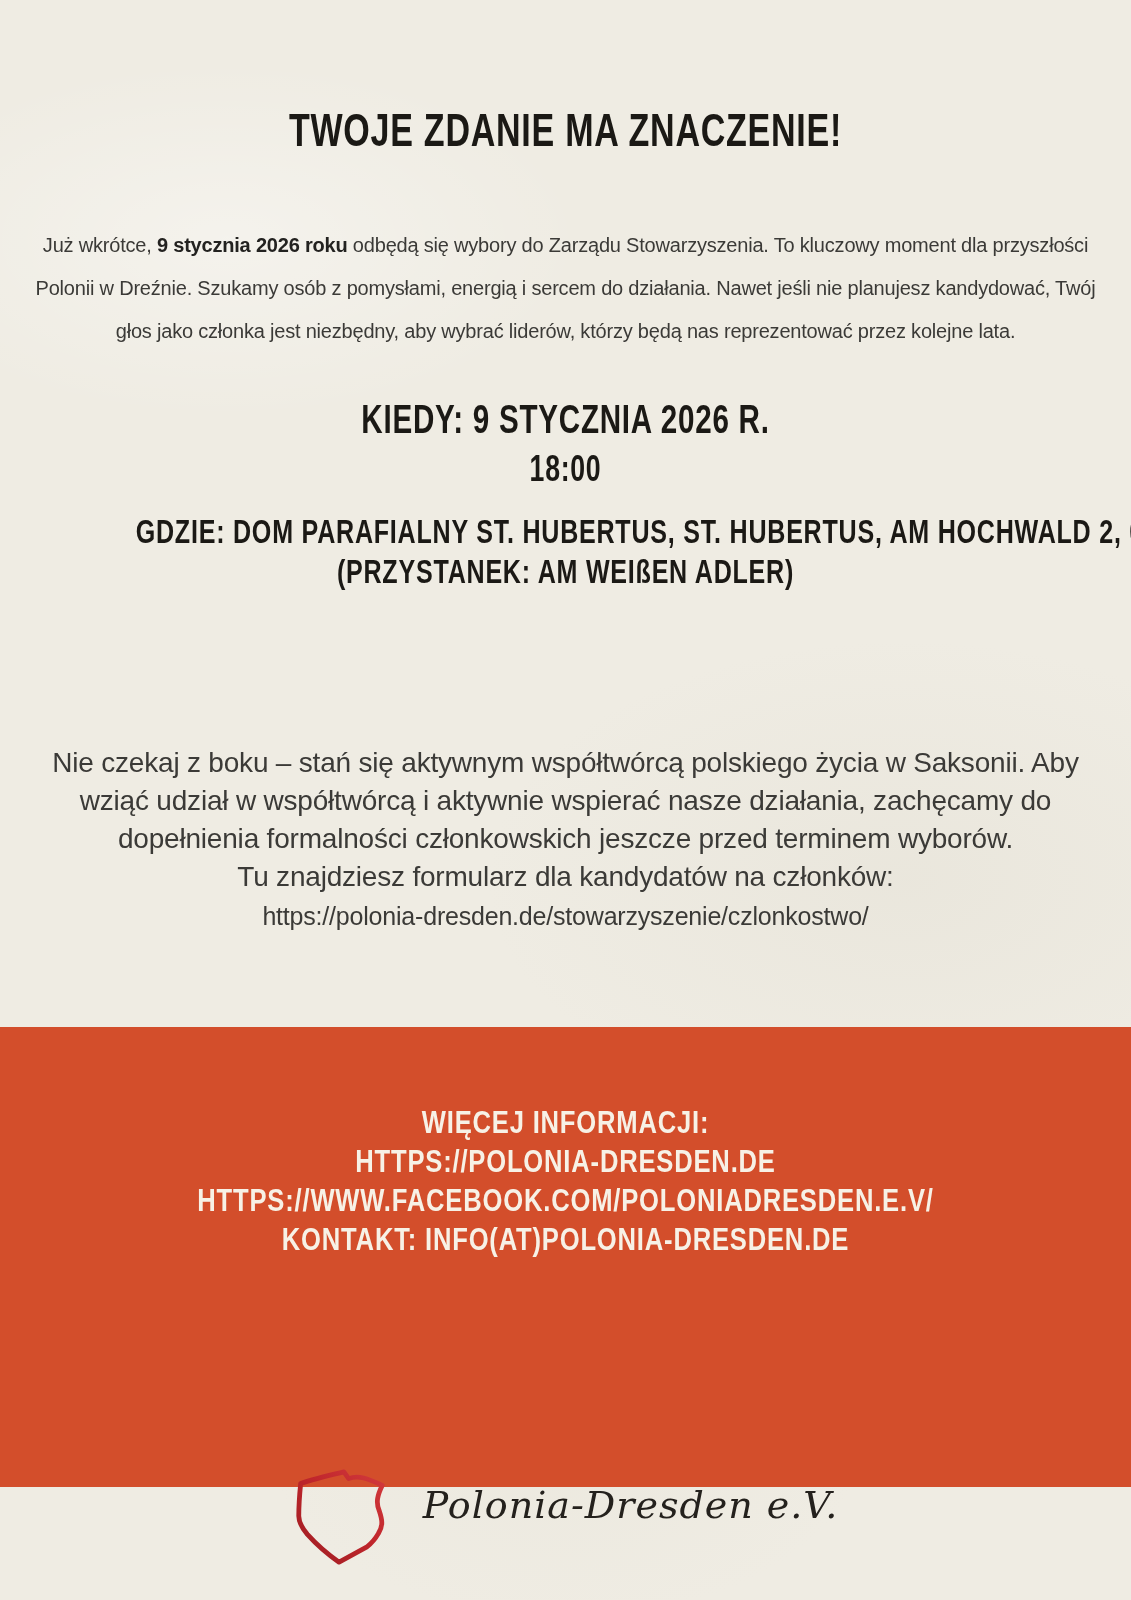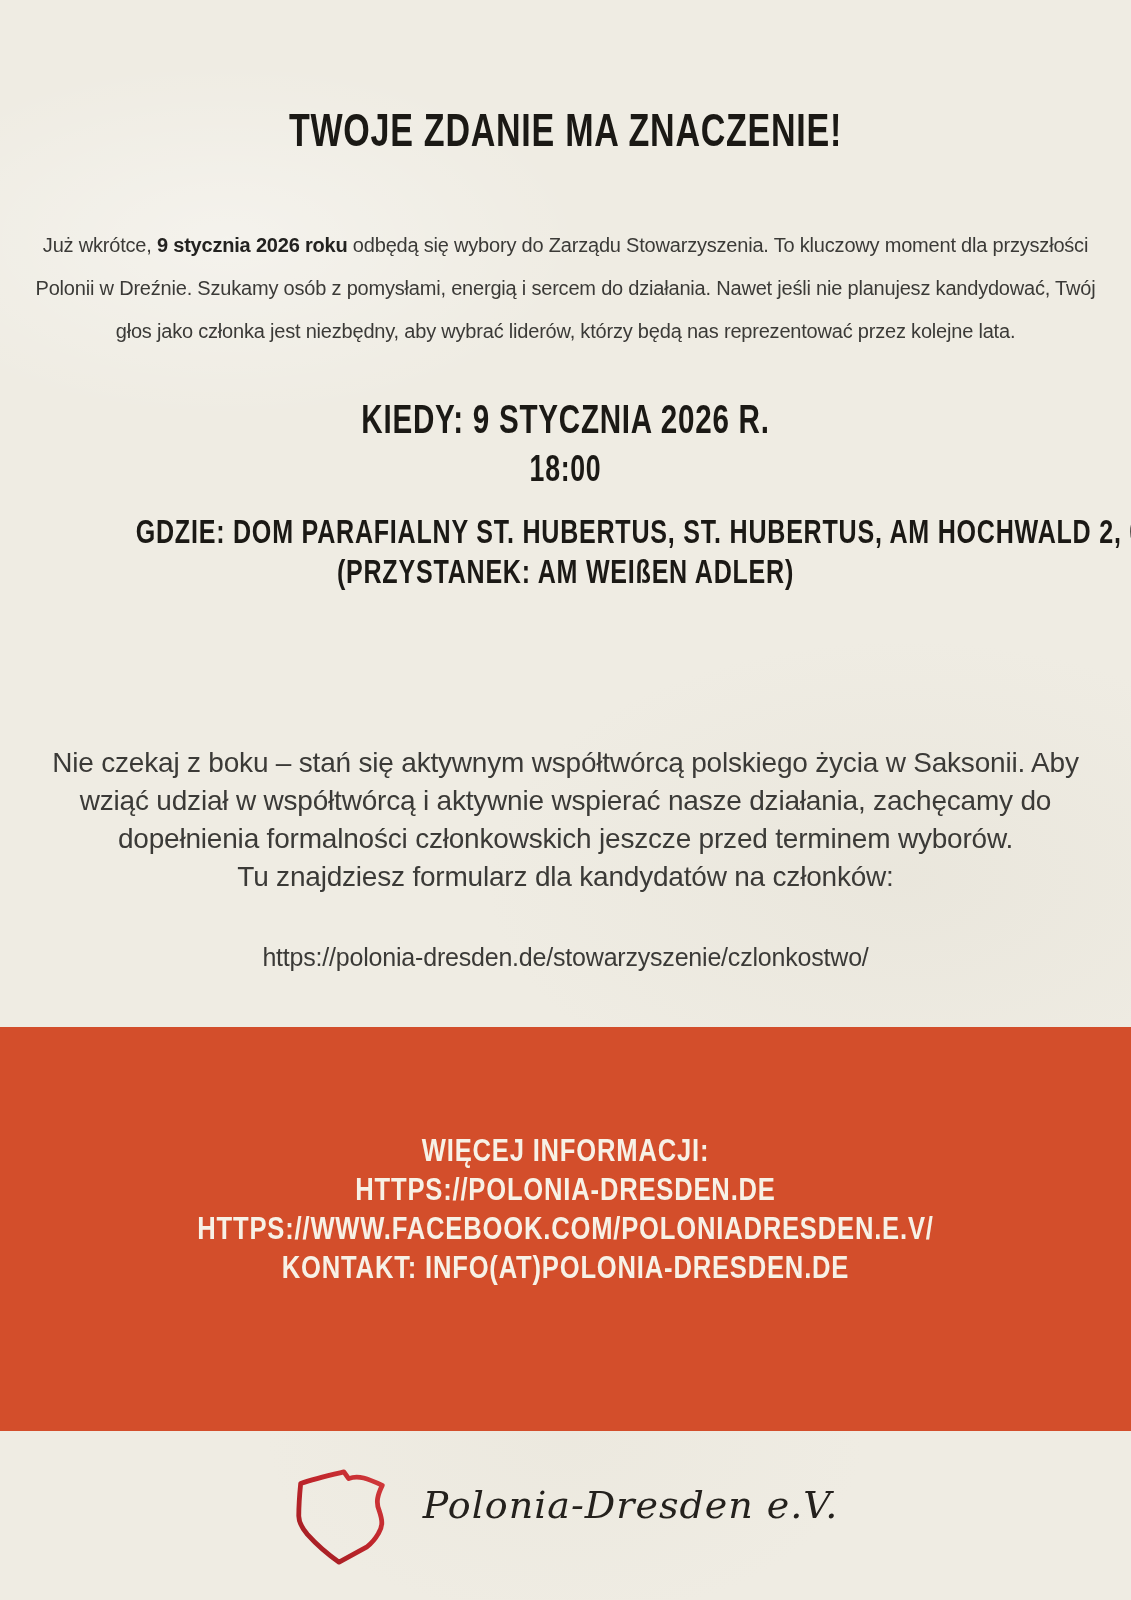--- a/index.html
+++ b/index.html
@@ -51,26 +51,26 @@
   .where{position:absolute;top:512px;left:0;right:0;}
   .where .disp,.who .disp{font-size:33px;line-height:40px;transform:scaleX(0.76);}
   .who{position:absolute;top:614px;left:0;right:0;}
   .cta{
     position:absolute;top:744px;left:18px;right:18px;
     font-size:28px;line-height:38px;text-align:center;letter-spacing:-0.2px;
   }
   .form-url{
     position:absolute;top:902px;left:0;right:0;
     font-size:25px;text-align:center;color:var(--body);
-    text-decoration:none;display:block;letter-spacing:-0.2px;margin-top:41px;
+    text-decoration:none;display:block;letter-spacing:-0.2px;
   }
   .banner{
-    position:absolute;top:1027px;left:0;width:100%;height:404px;
+    position:absolute;top:1027px;left:0;width:100%;height:460px;
     background:var(--banner-bg);
-    padding-top:104px;
+    padding-top:76px;
   }
   .banner .disp{
     font-size:32px;line-height:39px;
     color:var(--banner-text);
     transform:scaleX(0.8);
     letter-spacing:1px;
   }
   .banner a{color:var(--banner-text);text-decoration:none;}
   .footer{
     position:absolute;top:1448px;left:0;right:0;height:140px;

